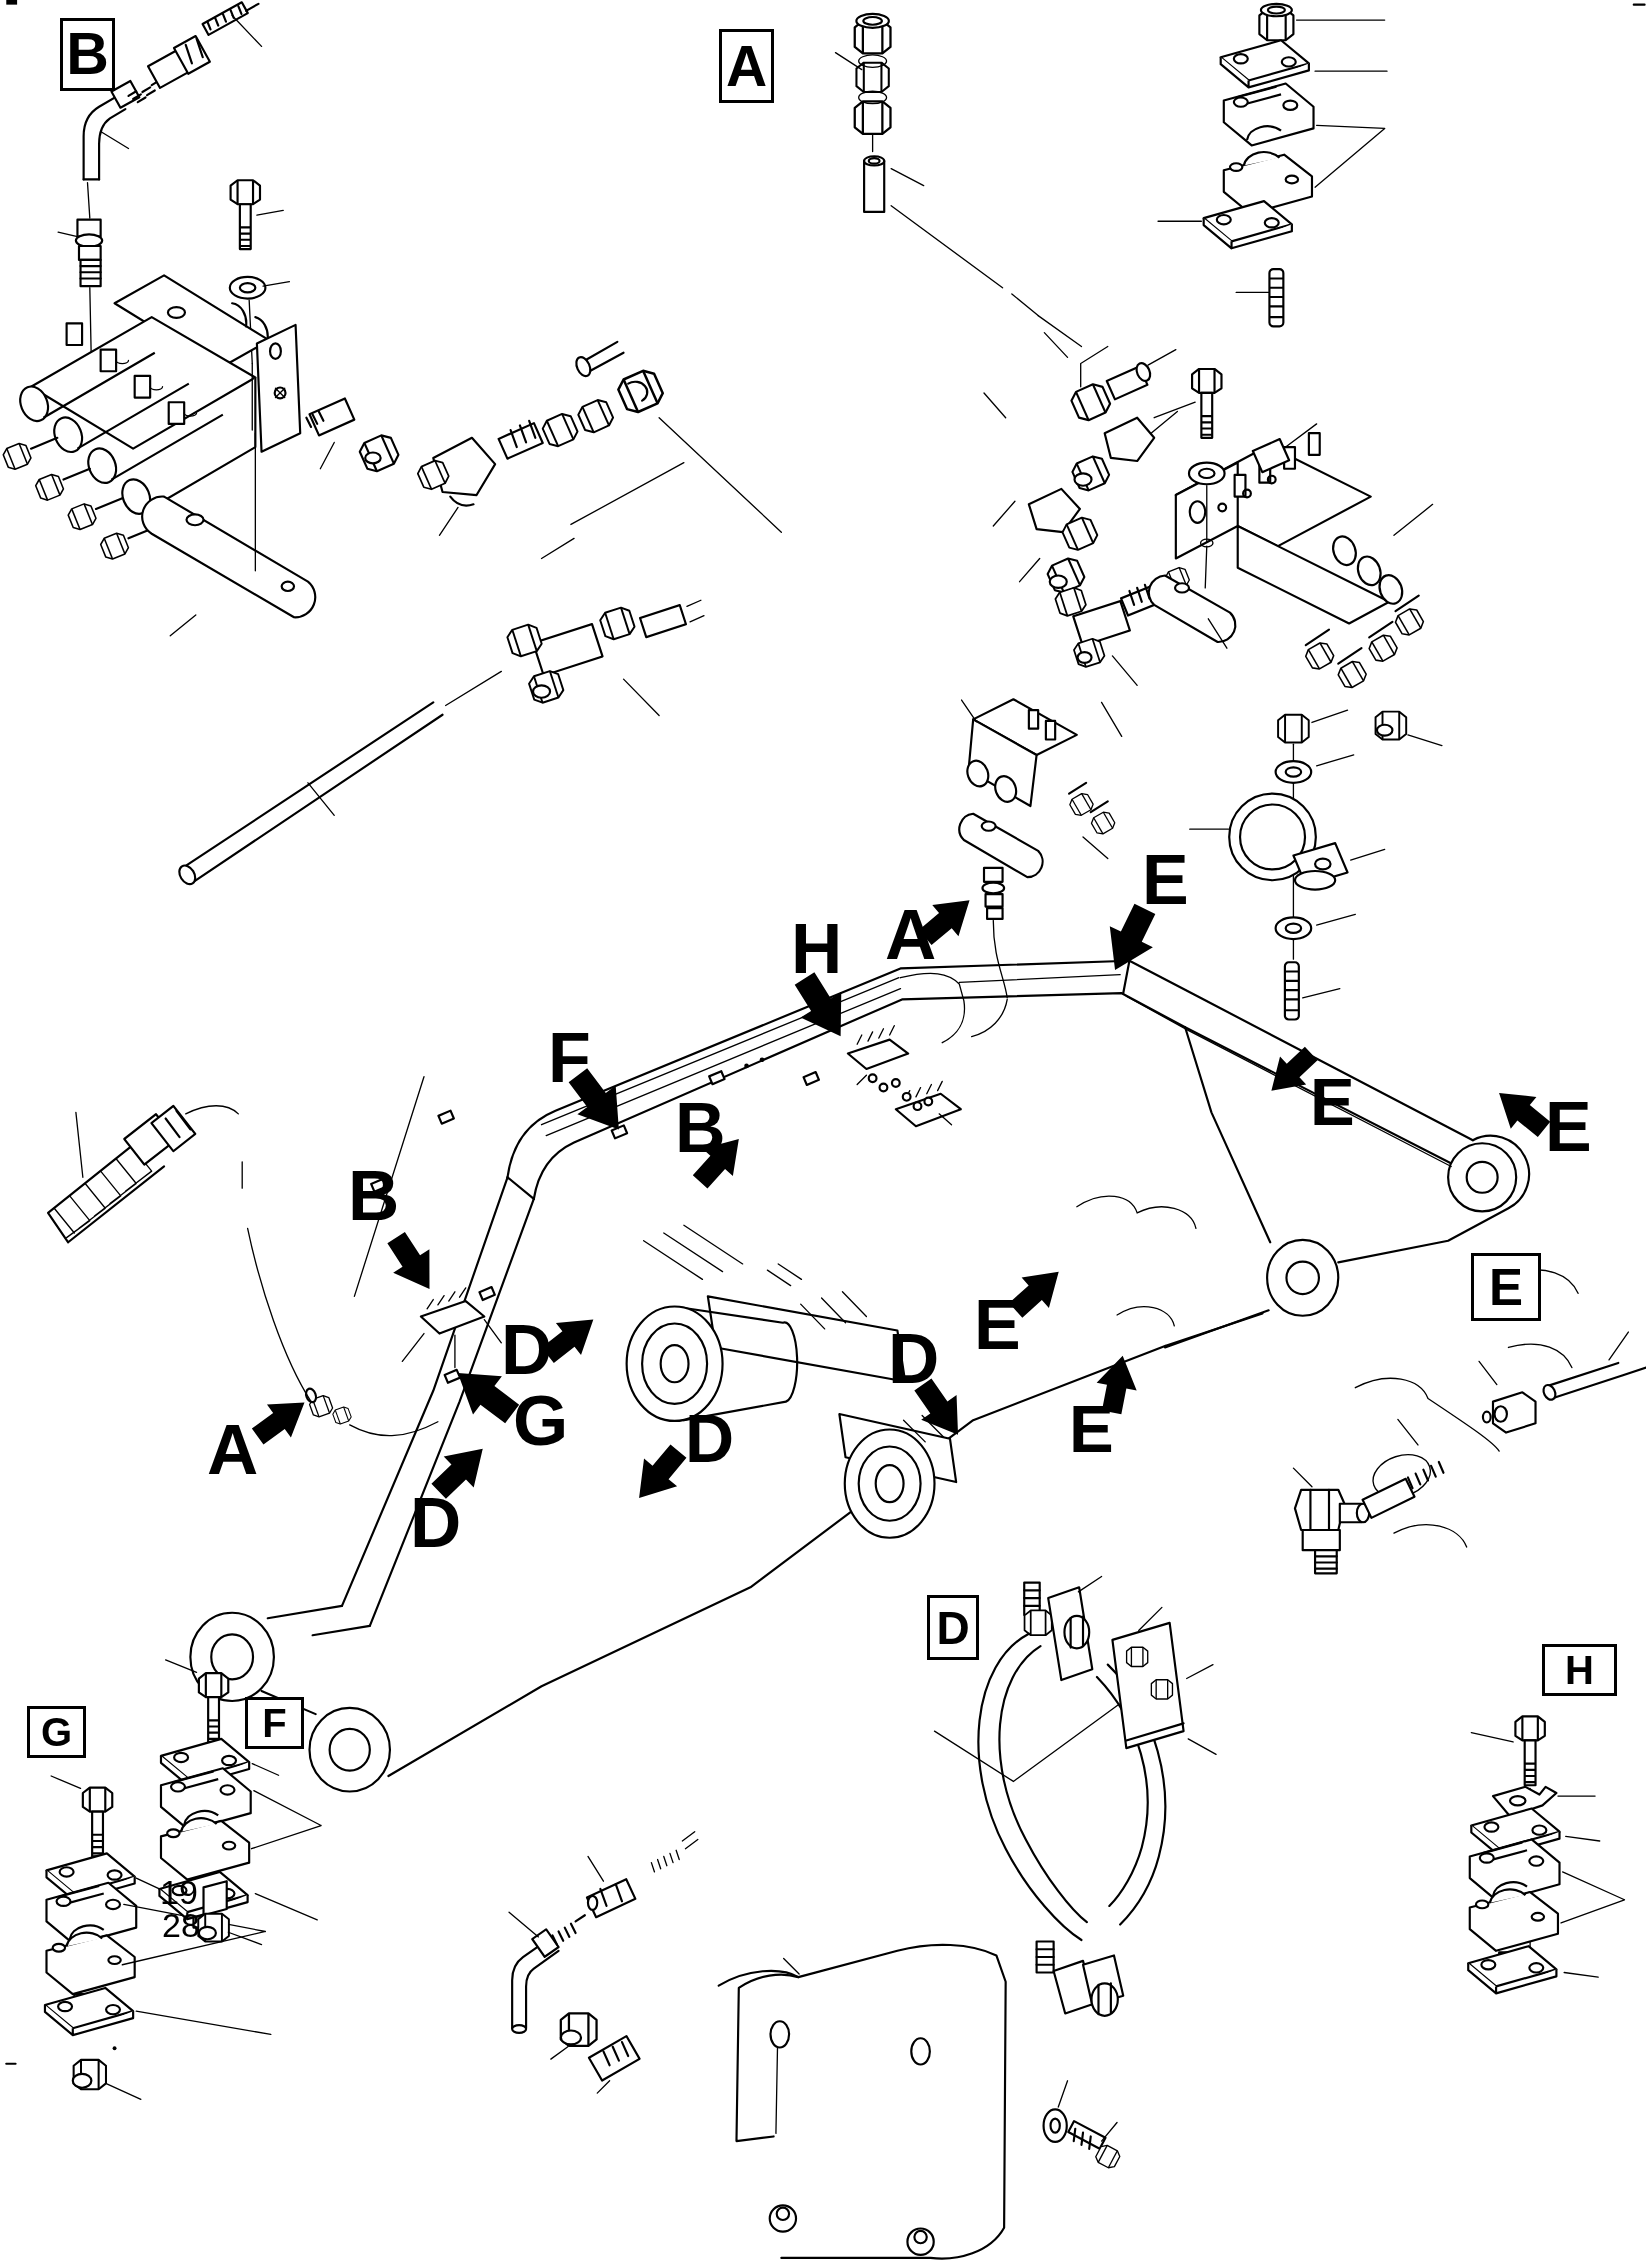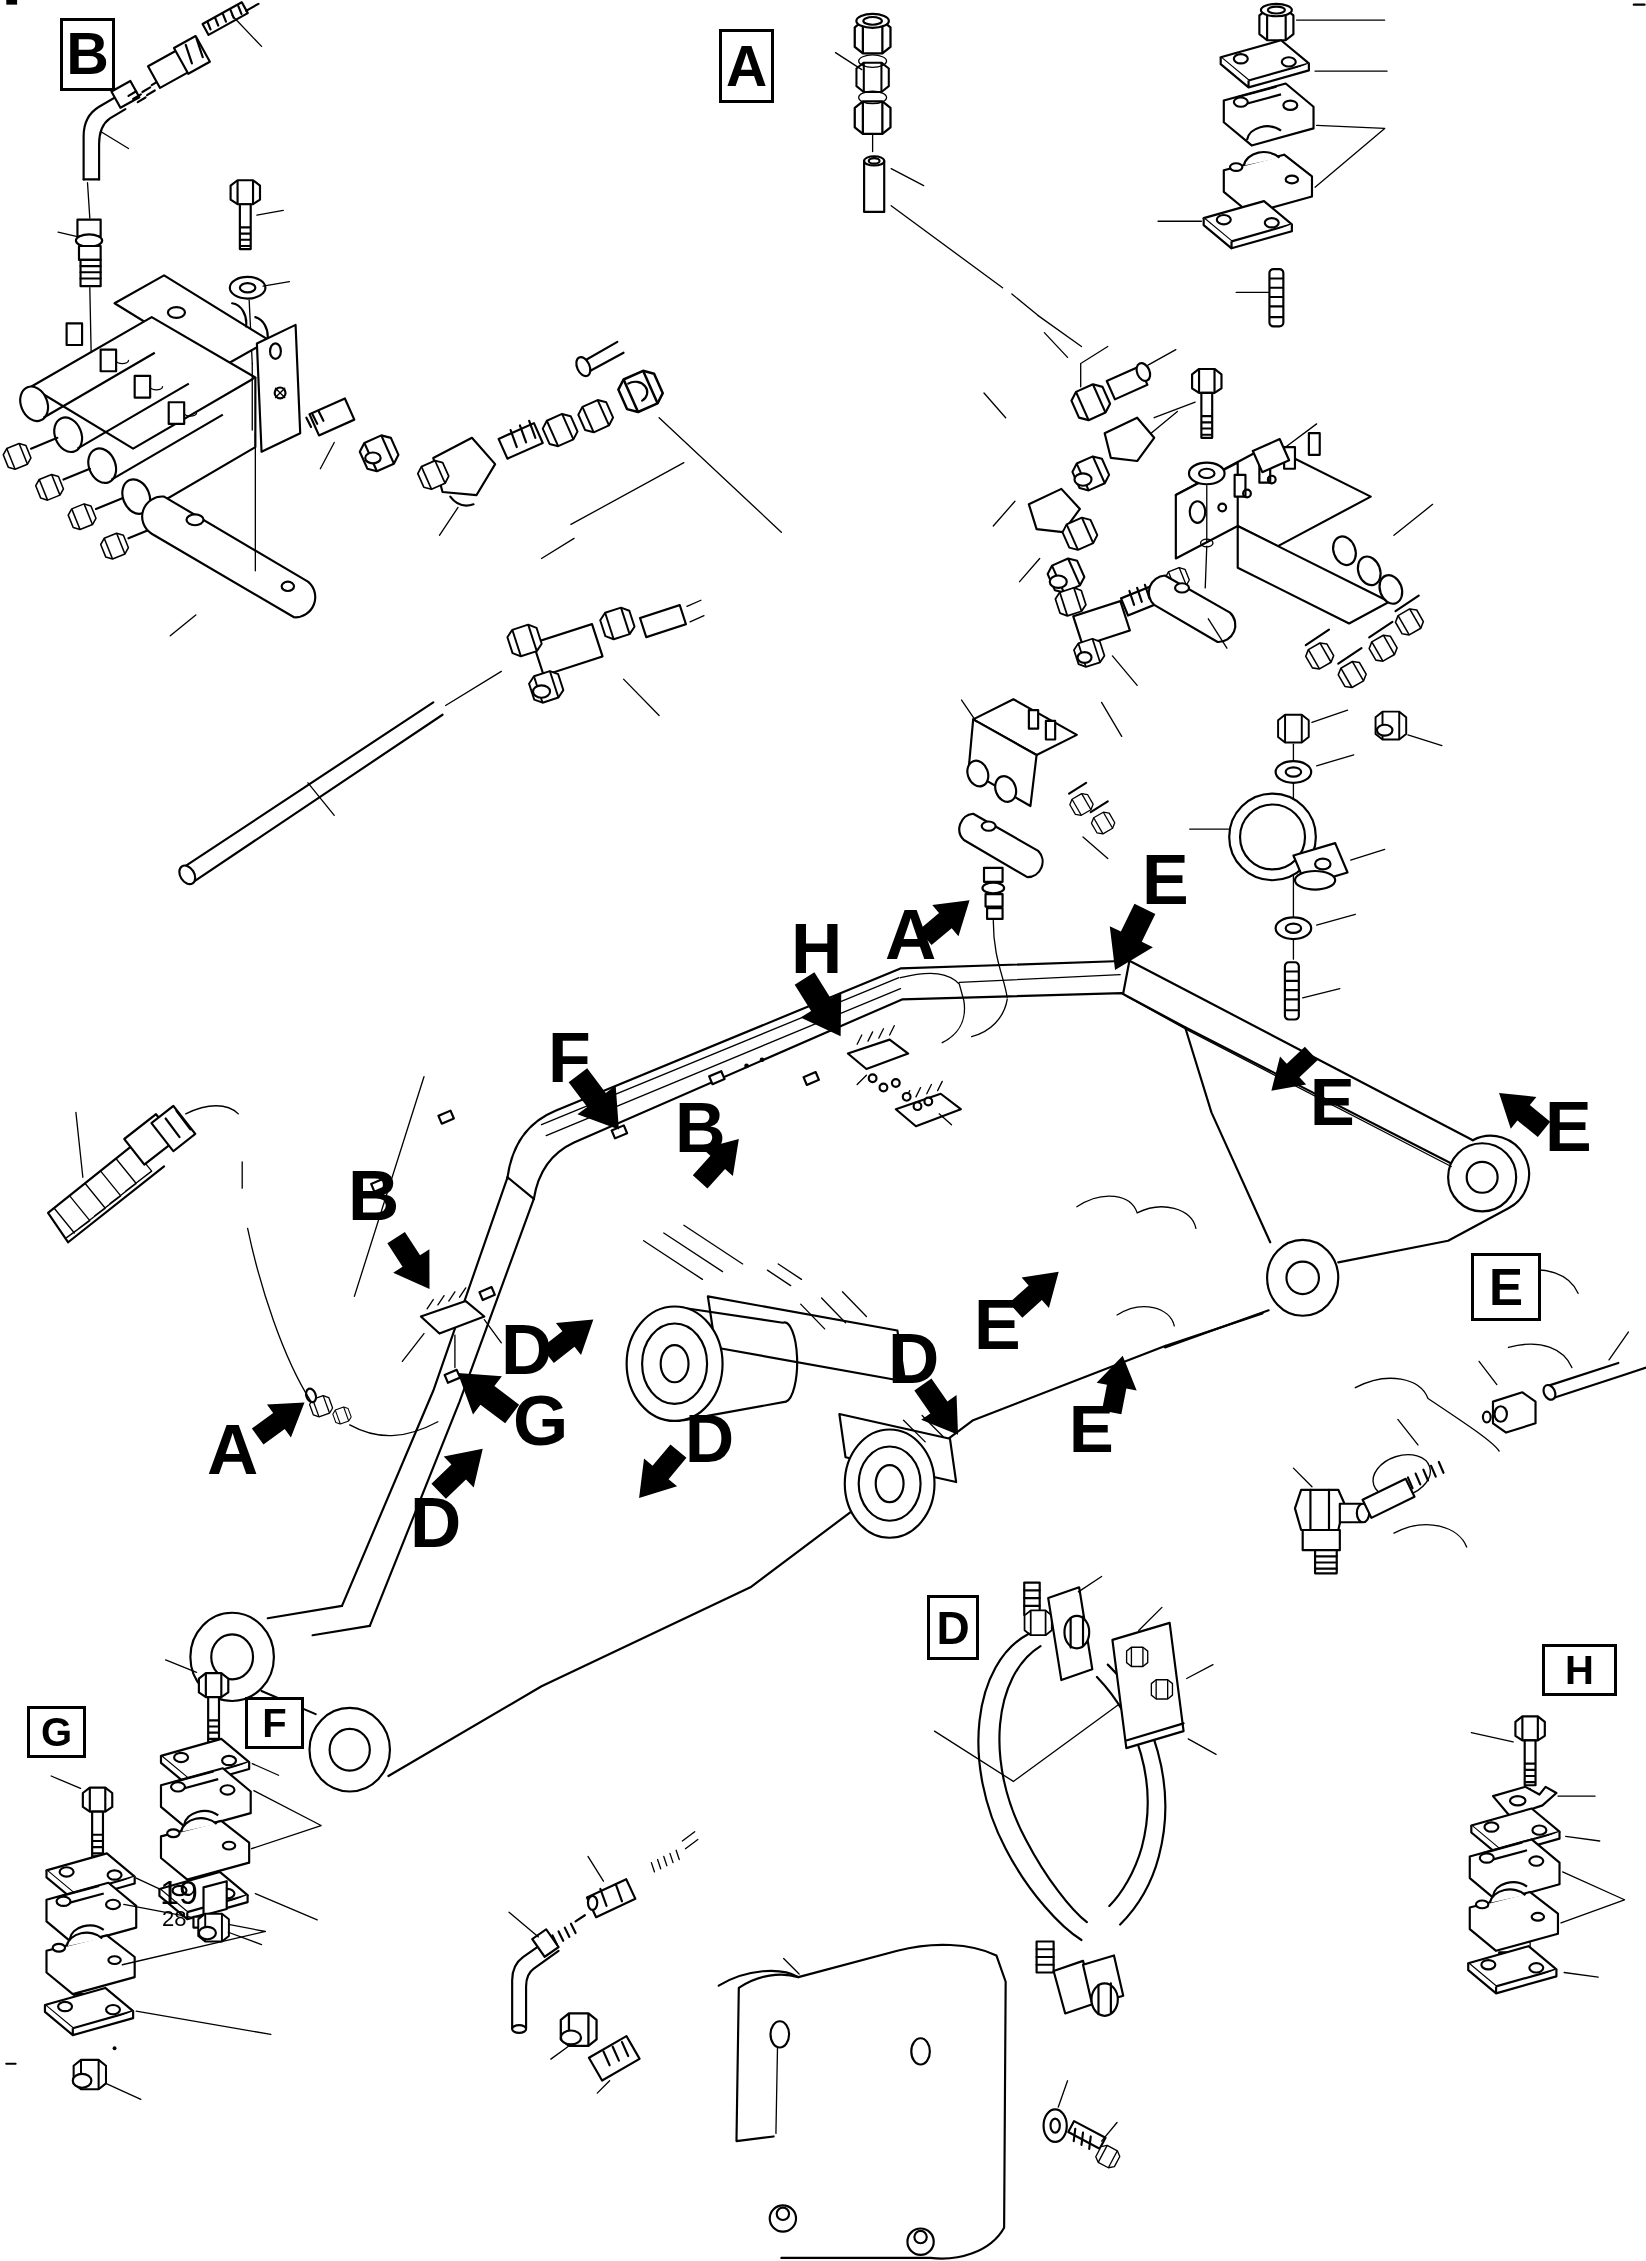--- a/index.html
+++ b/index.html
@@ -584,16 +584,16 @@
 <div class="lbl" style="left:675px;top:1093px;font-size:70px;">B</div>
 <div class="lbl" style="left:348px;top:1160px;font-size:71px;">B</div>
 <div class="lbl" style="left:501px;top:1314px;font-size:71px;">D</div>
 <div class="lbl" style="left:513px;top:1385px;font-size:71px;">G</div>
 <div class="lbl" style="left:410px;top:1487px;font-size:71px;">D</div>
 <div class="lbl" style="left:685px;top:1404px;font-size:68px;">D</div>
 <div class="lbl" style="left:888px;top:1323px;font-size:71px;">D</div>
 <div class="lbl" style="left:207px;top:1414px;font-size:71px;">A</div>
 
 <div class="lbl num" style="left:160px;top:1875px;font-size:34px;text-align:center;">19</div>
-<div class="lbl num" style="left:162px;top:1908px;font-size:22px;">28</div>
+<div class="lbl num" style="left:162px;top:1908px;font-size:34px;">28</div>
 
 </div>
 
 
 </body></html>

